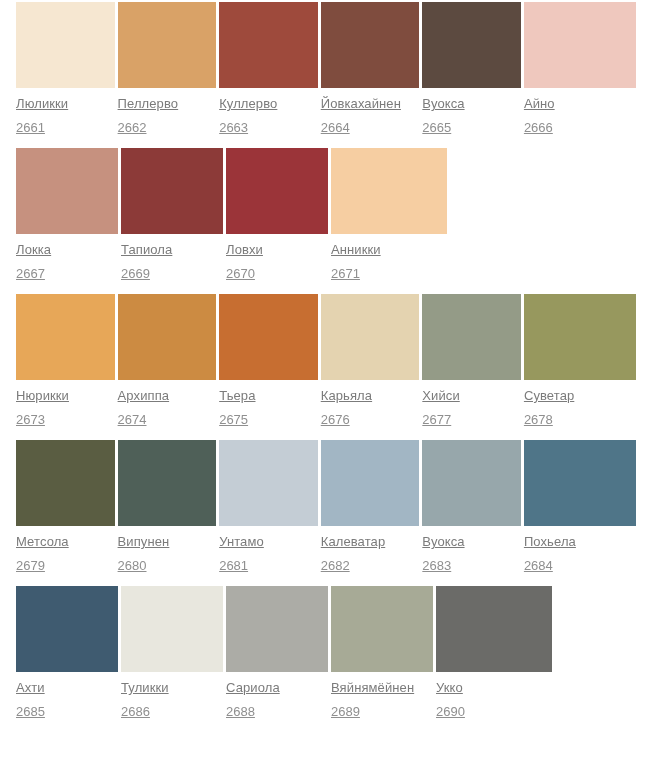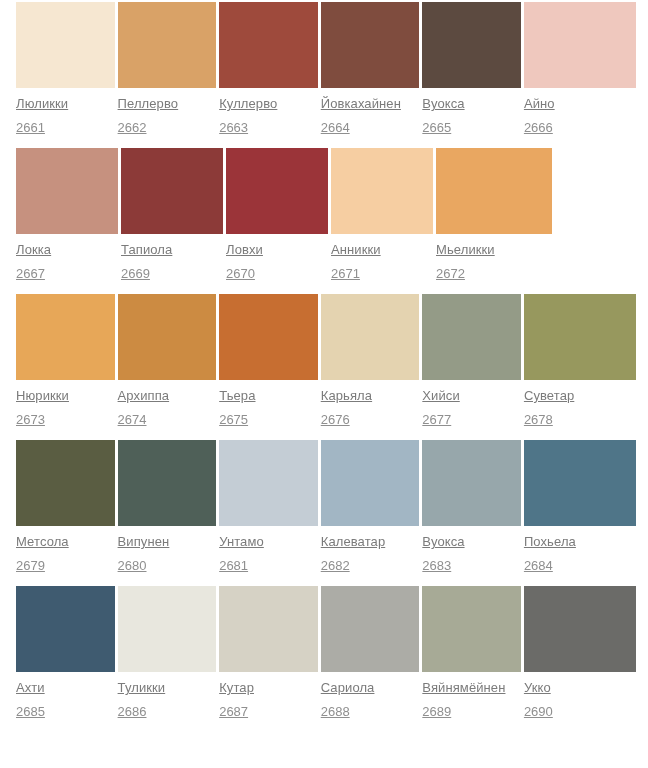--- a/index.html
+++ b/index.html
@@ -106,24 +106,20 @@
         <div class="meta"><a class="name">Тапиола</a><span class="code"><a class="code-link">2669</a></span></div>
       </div>
       <div class="swatch-cell">
         <span class="chip" style="background: rgb(155, 52, 57);"></span>
         <div class="meta"><a class="name">Ловхи</a><span class="code"><a class="code-link">2670</a></span></div>
       </div>
       <div class="swatch-cell">
         <span class="chip" style="background: rgb(246, 206, 162);"></span>
         <div class="meta"><a class="name">Анникки</a><span class="code"><a class="code-link">2671</a></span></div>
       </div>
-      <div class="swatch-cell">
-        <span class="chip" style="background: rgb(233, 167, 97);"></span>
-        <div class="meta"><a class="name">Мьеликки</a><span class="code"><a class="code-link">2672</a></span></div>
-      </div>
     </div>
     <div class="row">
       <div class="swatch-cell">
         <span class="chip" style="background: rgb(231, 167, 88);"></span>
         <div class="meta"><a class="name">Нюрикки</a><span class="code"><a class="code-link">2673</a></span></div>
       </div>
       <div class="swatch-cell">
         <span class="chip" style="background: rgb(204, 139, 66);"></span>
         <div class="meta"><a class="name">Архиппа</a><span class="code"><a class="code-link">2674</a></span></div>
       </div>
@@ -173,24 +169,20 @@
     <div class="row">
       <div class="swatch-cell">
         <span class="chip" style="background: rgb(63, 91, 112);"></span>
         <div class="meta"><a class="name">Ахти</a><span class="code"><a class="code-link">2685</a></span></div>
       </div>
       <div class="swatch-cell">
         <span class="chip" style="background: rgb(232, 231, 222);"></span>
         <div class="meta"><a class="name">Туликки</a><span class="code"><a class="code-link">2686</a></span></div>
       </div>
       <div class="swatch-cell">
-        <span class="chip" style="background: rgb(214, 210, 197);"></span>
-        <div class="meta"><a class="name">Кутар</a><span class="code"><a class="code-link">2687</a></span></div>
-      </div>
-      <div class="swatch-cell">
         <span class="chip" style="background: rgb(172, 172, 166);"></span>
         <div class="meta"><a class="name">Сариола</a><span class="code"><a class="code-link">2688</a></span></div>
       </div>
       <div class="swatch-cell">
         <span class="chip" style="background: rgb(167, 170, 150);"></span>
         <div class="meta"><a class="name">Вяйнямёйнен</a><span class="code"><a class="code-link">2689</a></span></div>
       </div>
       <div class="swatch-cell">
         <span class="chip" style="background: rgb(107, 107, 104);"></span>
         <div class="meta"><a class="name">Укко</a><span class="code"><a class="code-link">2690</a></span></div>

